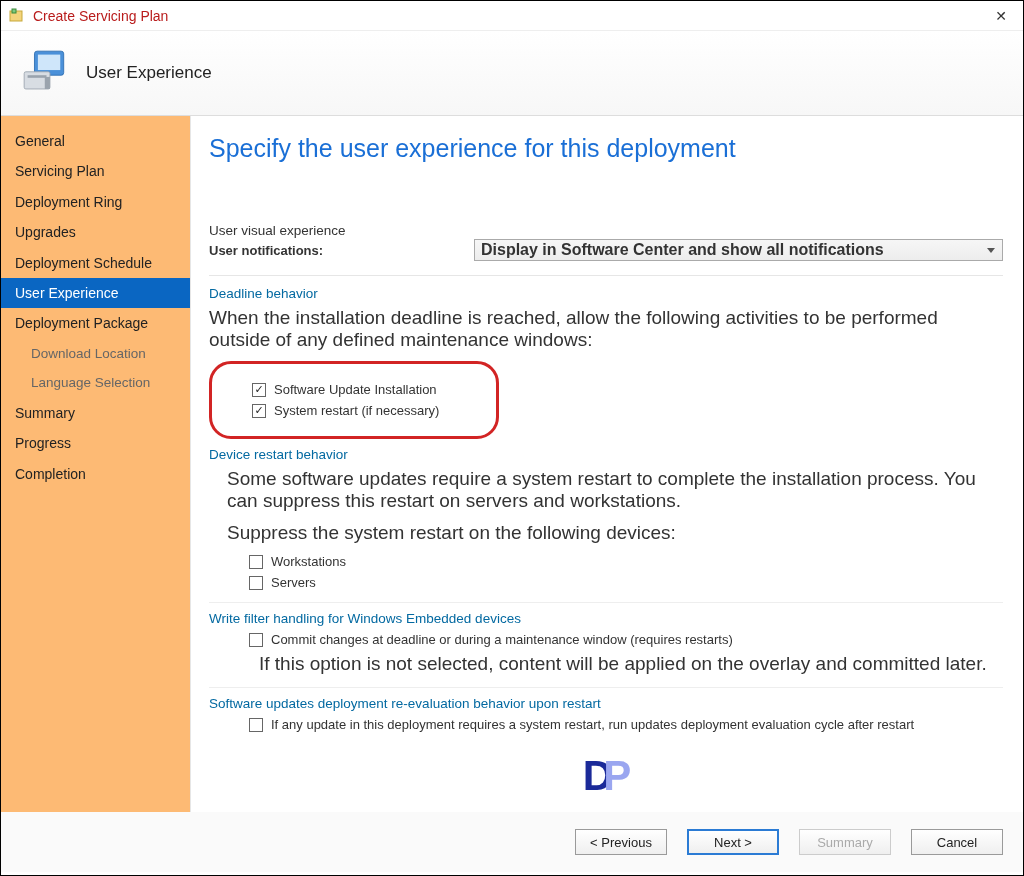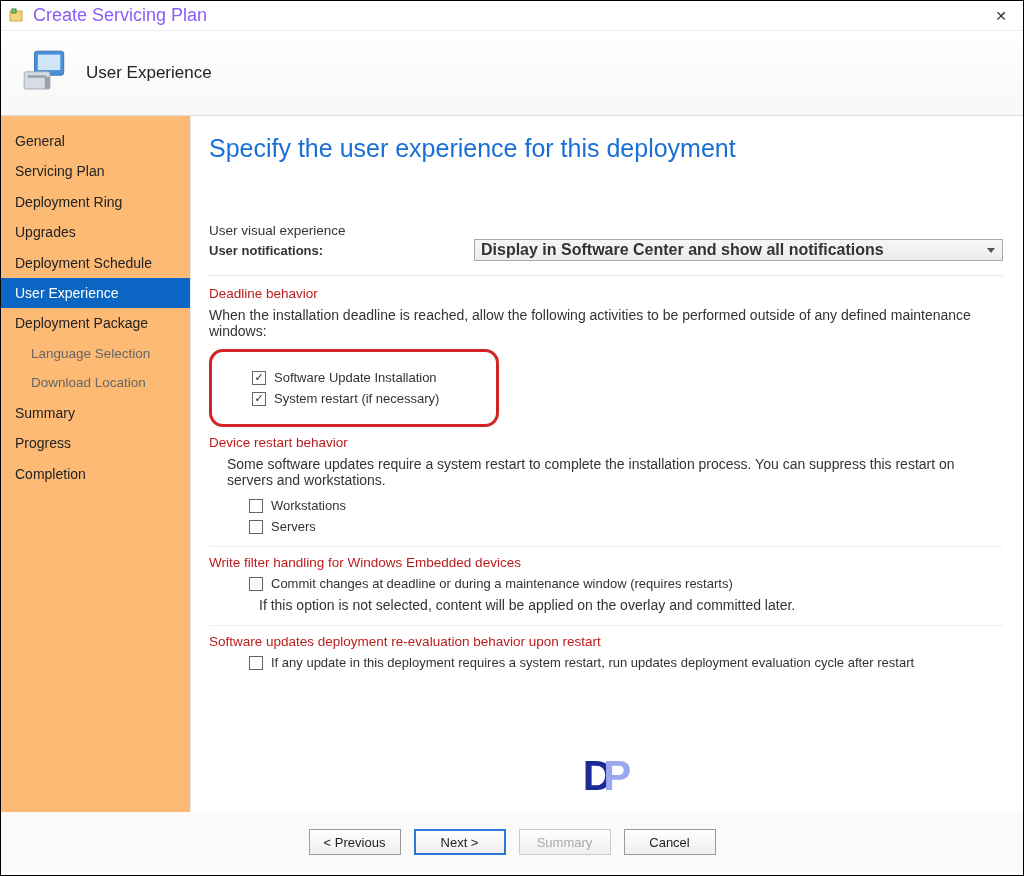--- a/index.html
+++ b/index.html
@@ -20,21 +20,21 @@
     height: 30px;
     padding: 0 8px;
     background: #fff;
     border-bottom: 1px solid #eee;
   }
   .title-icon {
     width: 16px; height: 16px;
     margin-right: 8px;
     display: inline-flex;
   }
-  .title-text { flex: 1; font-size: 18px; color: #8b5cf6; }
+  .title-text { flex: 1; font-size: 14px; color: #b91c1c; }
   .close-btn {
     width: 28px; height: 28px;
     display: flex; align-items: center; justify-content: center;
     font-size: 14px; color: #333;
     cursor: pointer;
   }
   .banner {
     height: 85px;
     background: linear-gradient(to bottom, #ffffff, #f7f7f7);
     display: flex;
@@ -98,53 +98,53 @@
   }
   .dropdown::after {
     content: "";
     position: absolute;
     right: 7px; top: 8px;
     border-left: 4px solid transparent;
     border-right: 4px solid transparent;
     border-top: 5px solid #555;
   }
   .divider { border-top: 1px solid #e6e6e6; margin: 14px 0 10px 0; }
-  .group-title { font-size: 13.5px; color: #b91c1c; margin-bottom: 6px; }
-  .desc { font-size: 14px; color: #333; margin-bottom: 10px; }
+  .group-title { font-size: 13.5px; color: #0369a1; margin-bottom: 6px; }
+  .desc { font-size: 19px; color: #333; margin-bottom: 10px; }
   .checkbox-row {
     display: flex; align-items: center;
     margin: 6px 0 6px 40px;
     gap: 8px;
   }
   .checkbox {
     width: 14px; height: 14px;
     border: 1px solid #666;
     background: #fff;
     display: inline-flex;
     align-items: center; justify-content: center;
     font-size: 11px; color: #222;
   }
   .checkbox.checked::after { content: "✓"; }
   .highlight-box {
     border: 3px solid #d22424;
-    border-radius: 14px;
+    border-radius: 22px;
     padding: 12px 18px 12px 0;
     margin: 8px 0 8px 0;
     width: 290px;
   }
   .indent1 { padding-left: 18px; }
   .indent2 { padding-left: 50px; }
   .divider-light { border-top: 1px solid #eee; margin: 12px 0 8px 0; }
   .footer {
     height: 60px;
     display: flex;
     align-items: center;
-    justify-content: center;
+    justify-content: flex-end;
     padding: 0 20px;
-    gap: 13px;
+    gap: 20px;
     background: #fafafa;
   }
   .btn {
     min-width: 92px;
     height: 26px;
     border: 1px solid #9a9a9a;
     background: linear-gradient(#fff,#efefef);
     display: inline-flex;
     align-items: center;
     justify-content: center;
@@ -194,22 +194,22 @@
 
 <div class="body">
   <div class="sidebar">
     <div class="side-item">General</div>
     <div class="side-item">Servicing Plan</div>
     <div class="side-item">Deployment Ring</div>
     <div class="side-item">Upgrades</div>
     <div class="side-item">Deployment Schedule</div>
     <div class="side-item selected">User Experience</div>
     <div class="side-item">Deployment Package</div>
+    <div class="side-item sub">Download Location</div>
     <div class="side-item sub">Language Selection</div>
-    <div class="side-item sub">Download Location</div>
     <div class="side-item">Summary</div>
     <div class="side-item">Progress</div>
     <div class="side-item">Completion</div>
   </div>
 
   <div class="main">
     <div class="page-heading">Specify the user experience for this deployment</div>
 
     <div class="section-label">User visual experience</div>
     <div class="row-line">
@@ -230,20 +230,21 @@
         <span>Software Update Installation</span>
       </div>
       <div class="checkbox-row">
         <span class="checkbox checked"></span>
         <span>System restart (if necessary)</span>
       </div>
     </div>
 
     <div class="group-title">Device restart behavior</div>
     <div class="desc indent1">Some software updates require a system restart to complete the installation process. You can suppress this restart on servers and workstations.</div>
+    <div class="desc indent1">Suppress the system restart on the following devices:</div>
     <div class="checkbox-row">
       <span class="checkbox"></span>
       <span>Workstations</span>
     </div>
     <div class="checkbox-row">
       <span class="checkbox"></span>
       <span>Servers</span>
     </div>
 
     <div class="divider-light"></div>

